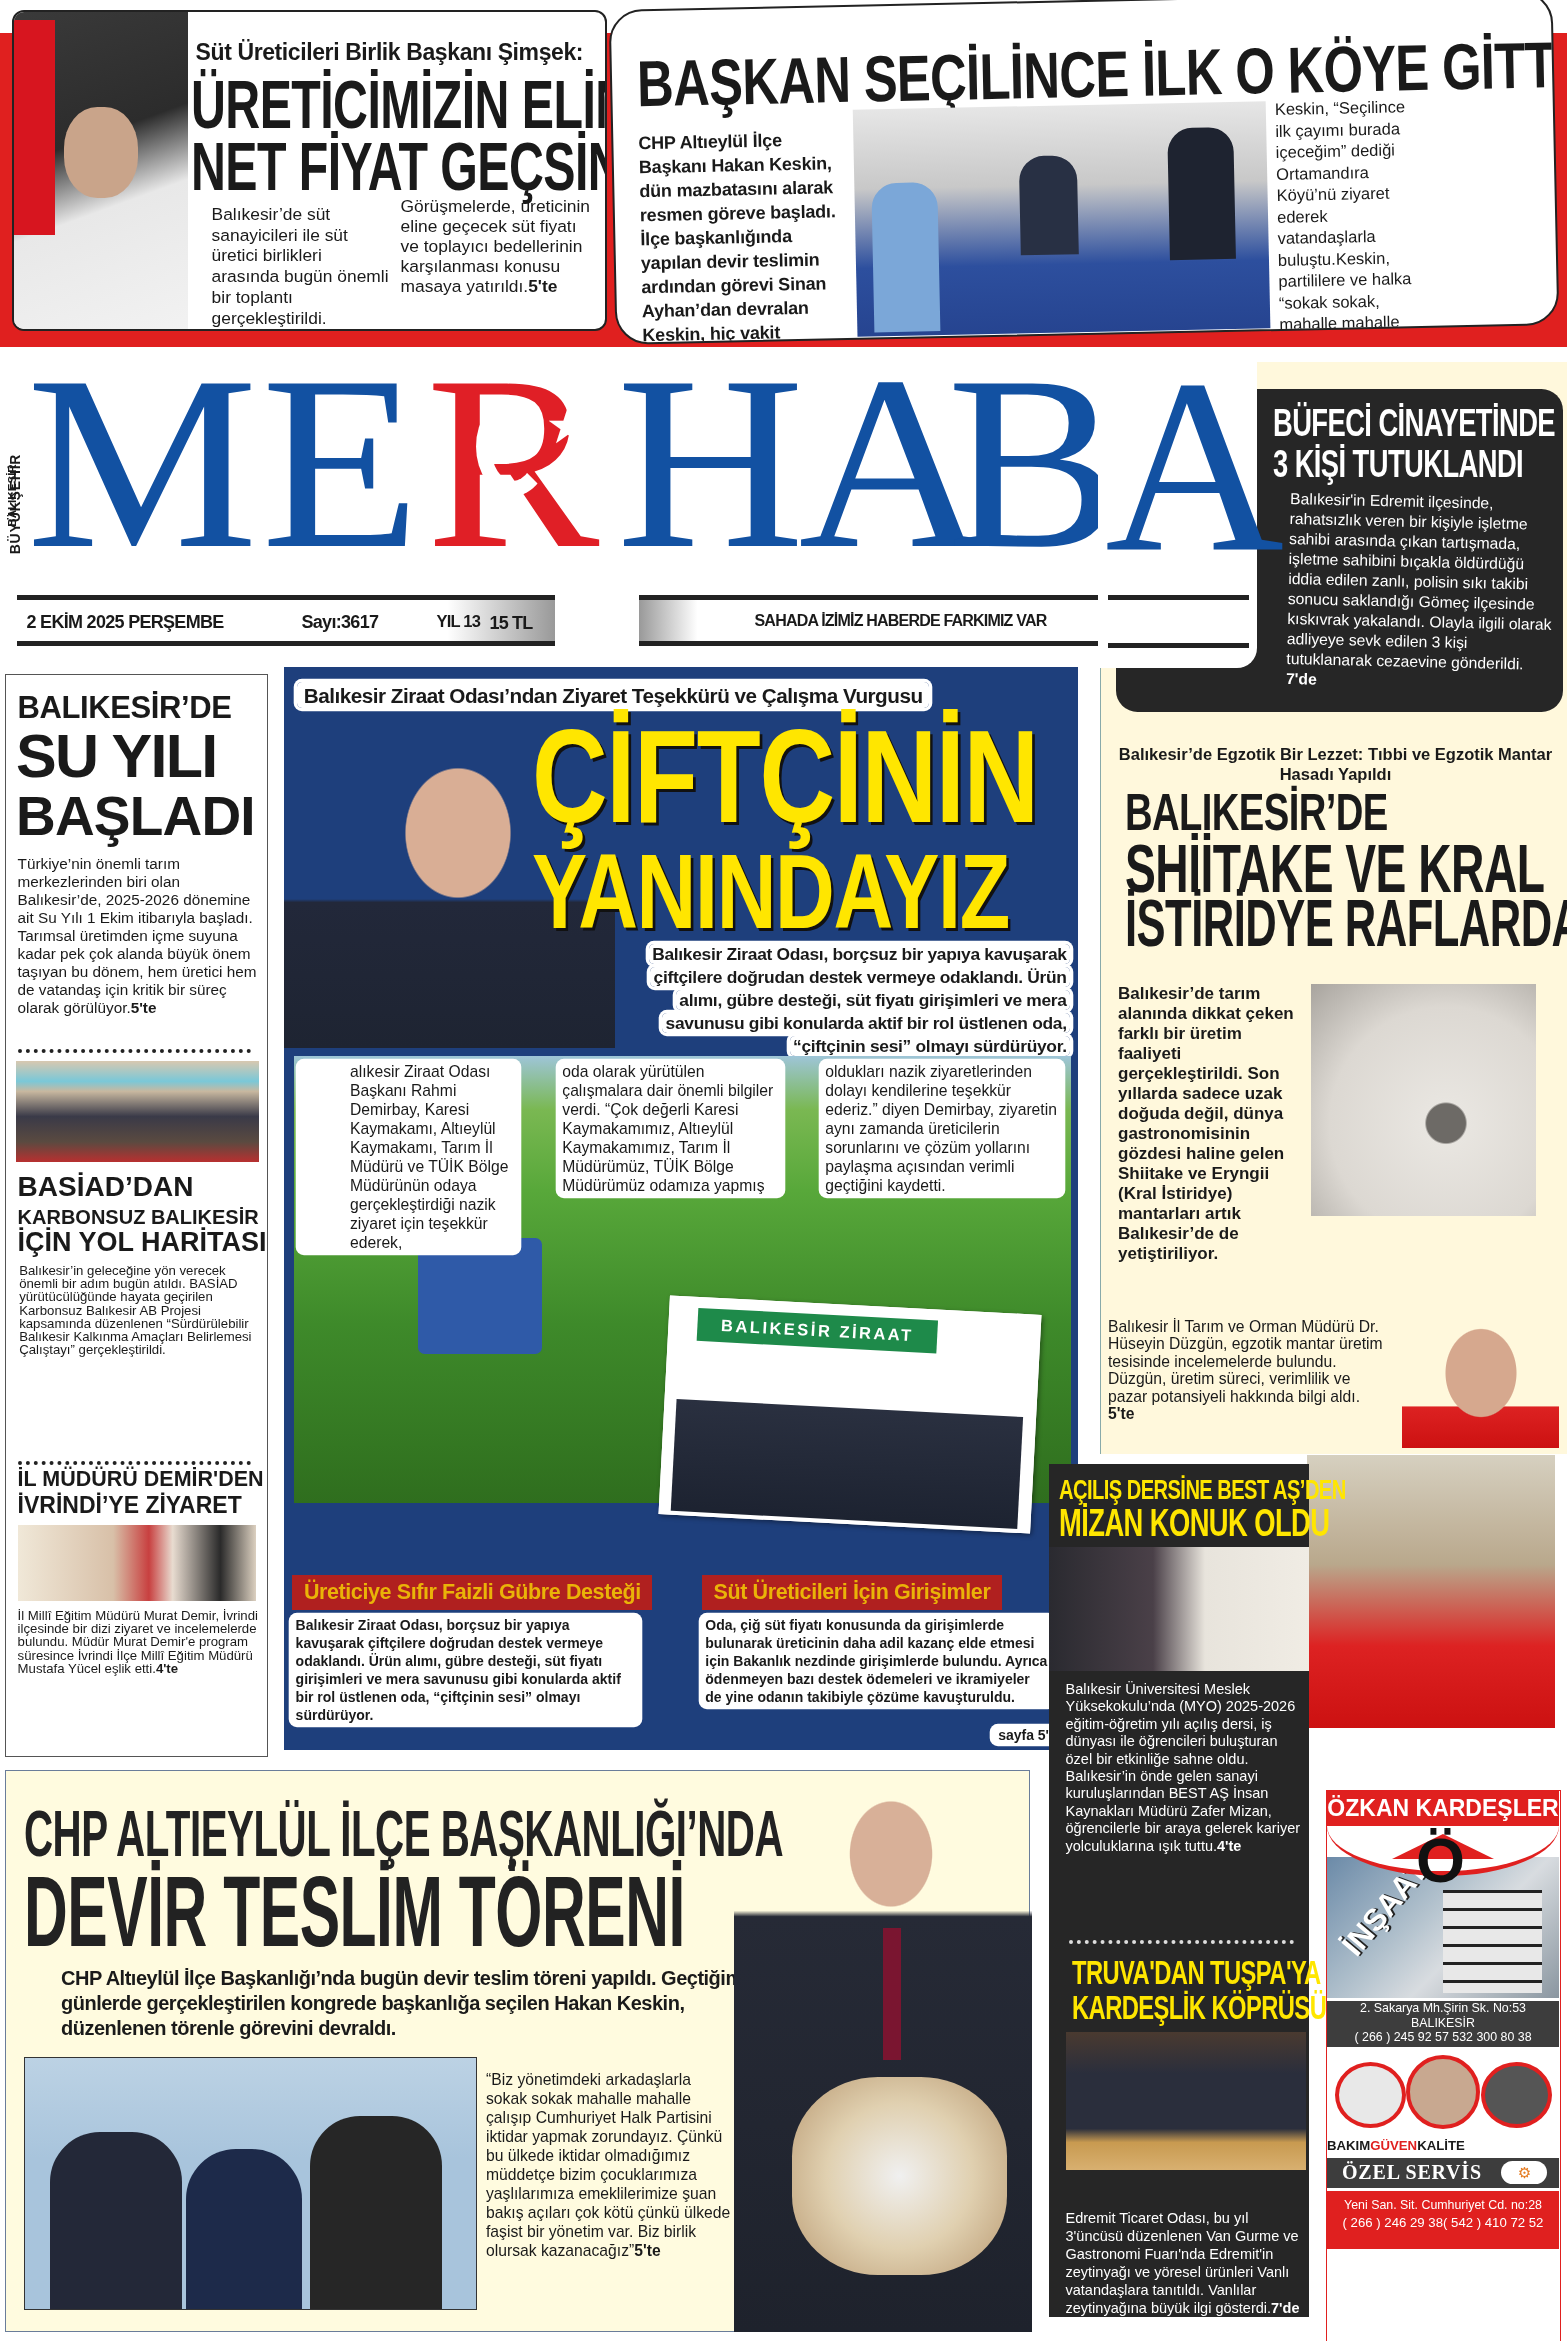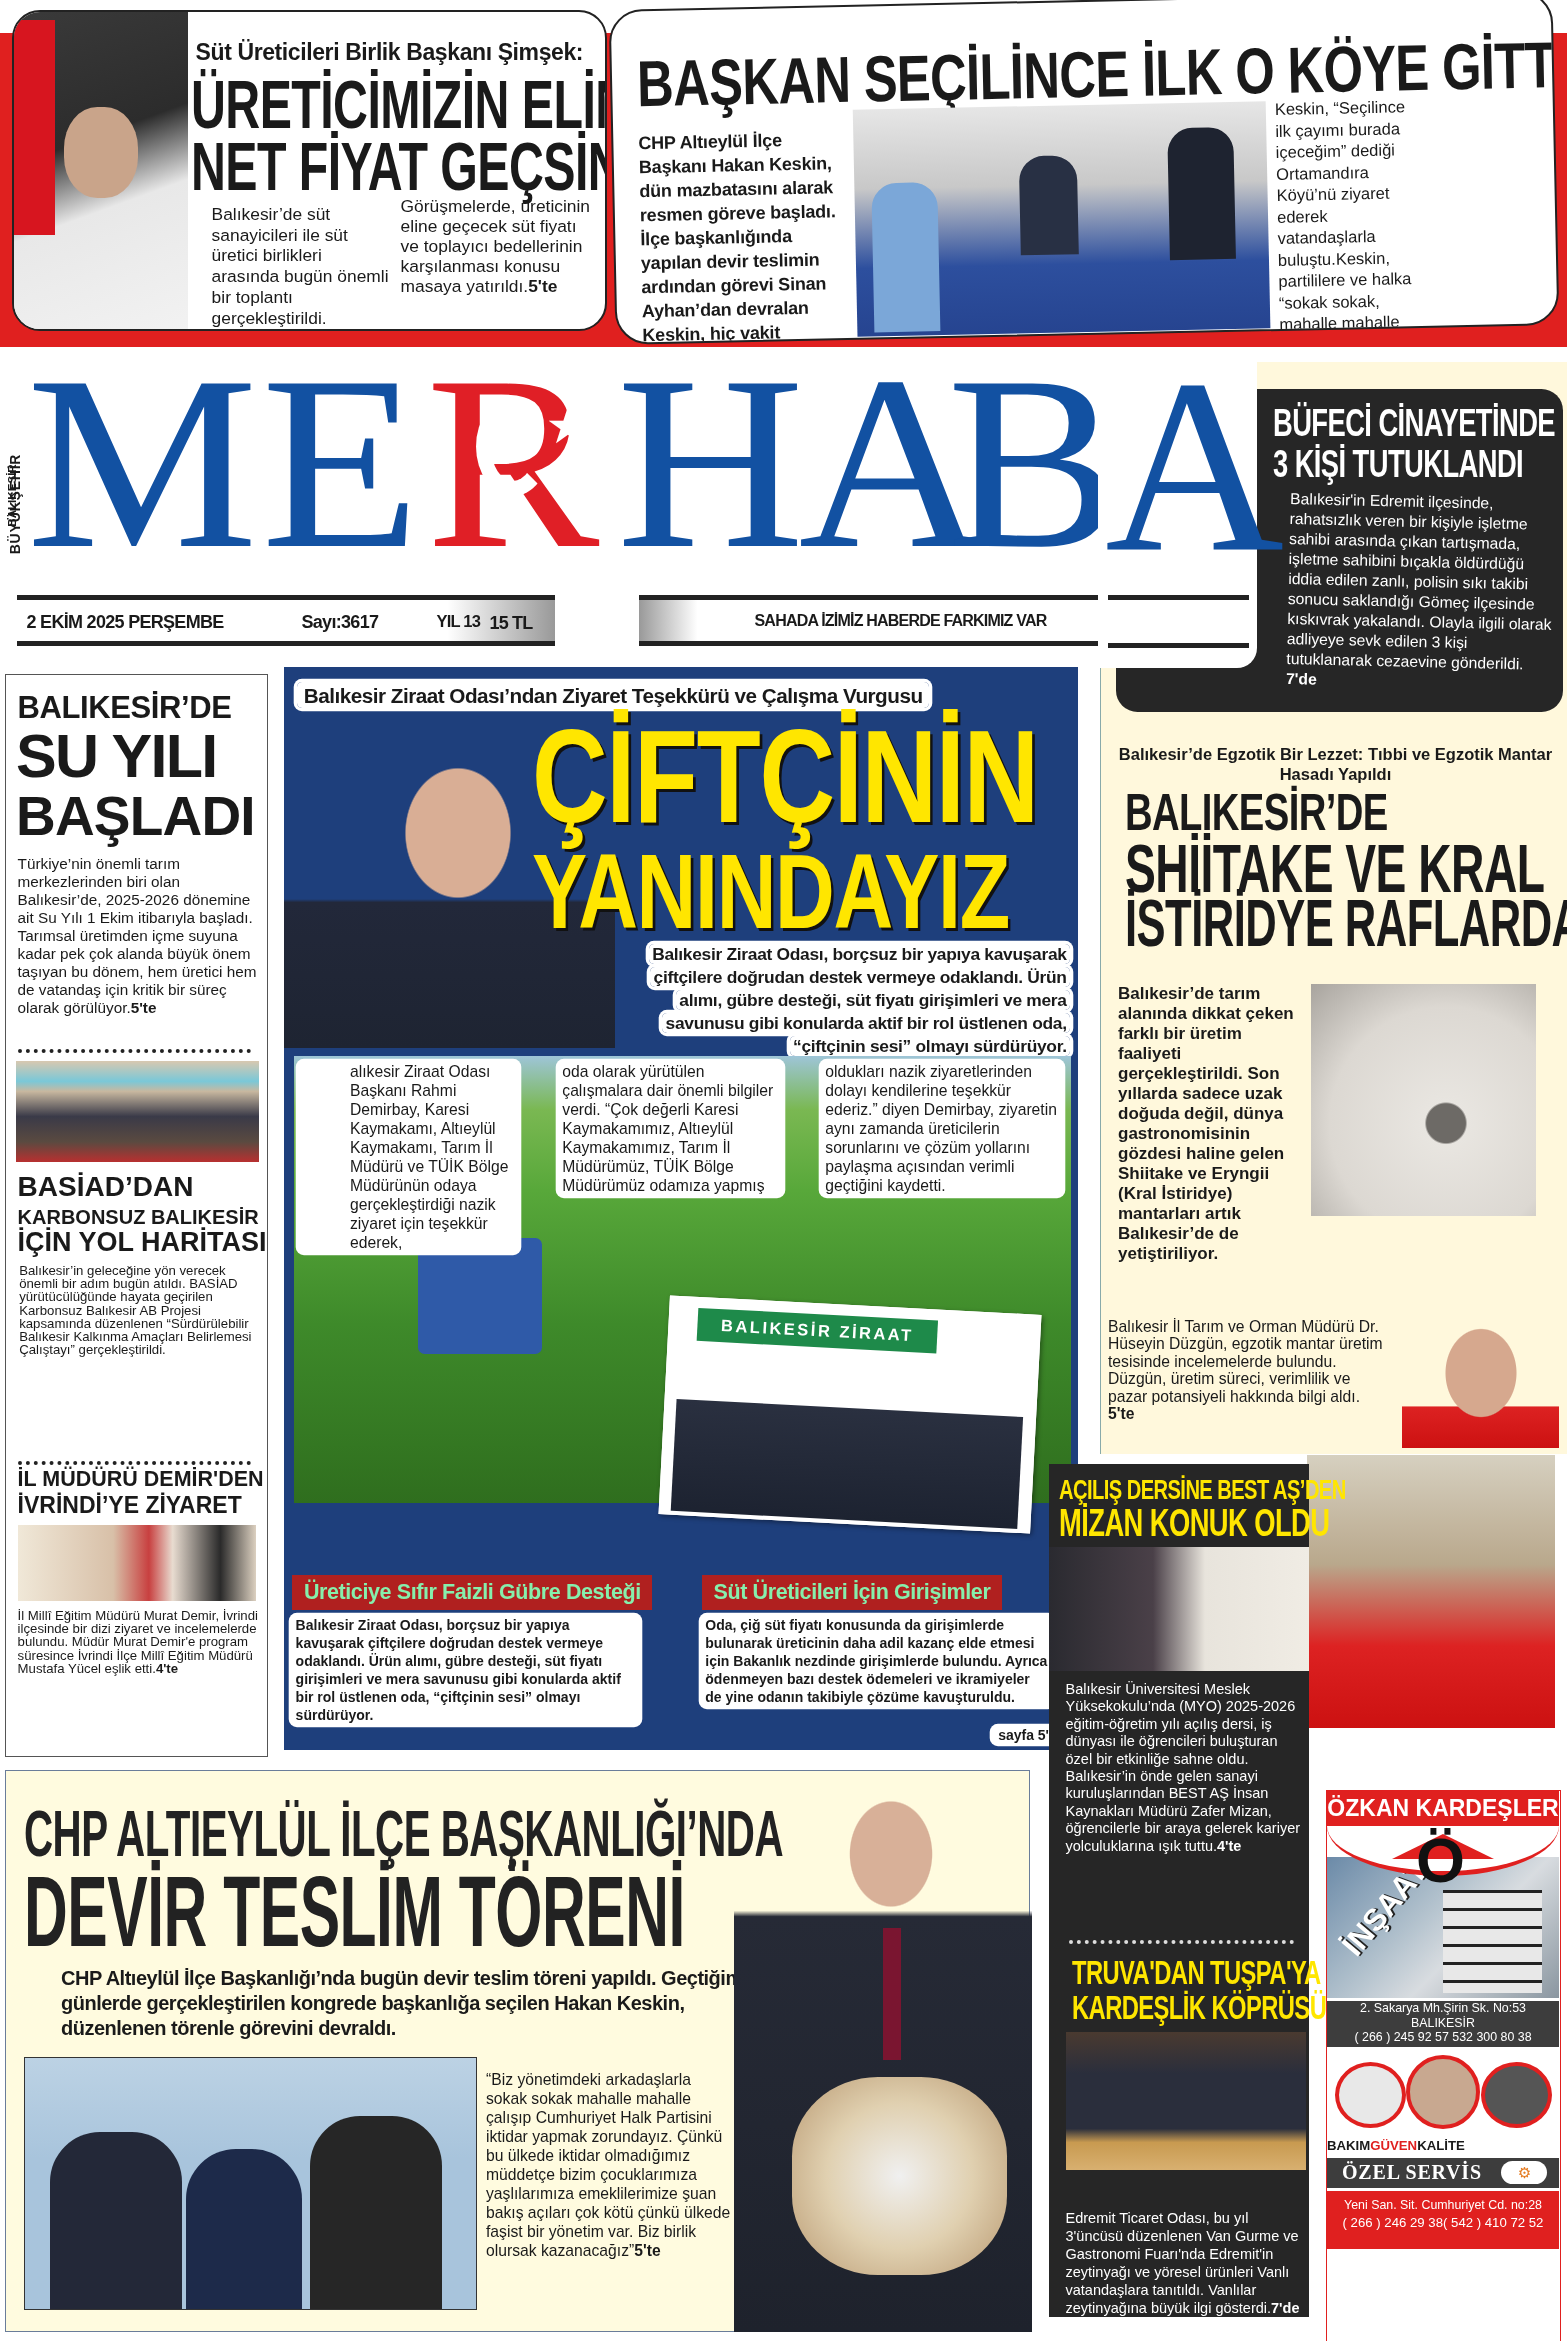--- a/index.html
+++ b/index.html
@@ -4,41 +4,41 @@
 <style>
   * { box-sizing: border-box; margin: 0; padding: 0; }
   html, body { width: 1568px; height: 2342px; background: #ffffff; overflow: hidden; }
   body { position: relative; font-family: "Liberation Sans", sans-serif; color: #1a1a1a; }
   .abs { position: absolute; }
   .cond { font-family: "Liberation Sans", sans-serif; font-weight: 700; transform-origin: left top; letter-spacing: -0.8px; }
   .photo { position: absolute; overflow: hidden; }
 
   
   #top-band { left: 0; top: 33px; width: 1568px; height: 314px; background: #e0201f; }
-  #top-left-card { left: 11.6px; top: 10px; width: 595px; height: 321px; background: #fff; border-radius: 28px; border: 2.5px solid #222; overflow: hidden; }
+  #top-left-card { left: 11.6px; top: 10px; width: 595px; height: 321px; background: #fff; border-radius: 12px; border: 2.5px solid #222; overflow: hidden; }
   #top-right-card { left: 612px; top: 0px; width: 944px; height: 335px; background: #fff; border-radius: 33px; border: 2.5px solid #222; overflow: hidden; transform: rotate(-1.2deg); transform-origin: center; }
 
   
   #masthead { left: 16.5px; top: 347px; width: 1092px; height: 323px; }
   .logo-letter { position: absolute; font-family: "Liberation Serif", "DejaVu Serif", serif; color: #1251a2; font-size: 248px; line-height: 1; transform: scaleX(1.05); }
   #logo-r { color: #e01f26; }
   .mast-bar { position: absolute; height: 51px; border-top: 5px solid #222; border-bottom: 5px solid #222; background: linear-gradient(90deg, #fff 80%, #999 100%); }
 
   
   #cream-right { left: 1100px; top: 362px; width: 468px; height: 1092px; background: #fff8dc; border-left: 1.7px solid #8aa; }
   #dark-news { left: 1116px; top: 389px; width: 447px; height: 323px; background: #262626; border-radius: 21.5px; }
 
   
   #left-col { left: 5px; top: 674px; width: 263px; height: 1083px; border: 1.7px solid #555; background: #fff; }
 
   
   #center-blue { left: 284px; top: 667px; width: 794px; height: 1083px; background: #1e3f7c; }
 
   .white-hl { background: #fff; box-shadow: 0 0 0 3.3px #fff; border-radius: 5px; }
-  .red-tag { background: #b0201f; color: #86efac; font-weight: 700; font-size: 21.5px; padding: 5px 11.6px; letter-spacing: -0.4px; }
+  .red-tag { background: #b0201f; color: #eab308; font-weight: 700; font-size: 21.5px; padding: 5px 11.6px; letter-spacing: -0.4px; }
 
   
   #bottom-cream { left: 5px; top: 1770px; width: 1025px; height: 562px; background: #fffbdf; border: 1.7px solid #6a7d9a; }
   #dark-right-col { left: 1049px; top: 1464px; width: 260px; height: 853px; background: #262626; }
   #ad { left: 1326px; top: 1790px; width: 235px; height: 725px; background: #fff; border: 1.7px solid #e0201f; }
 
   .dots { border-top: 4.1px dotted #222; }
   .dots-w { border-top: 4.1px dotted #ddd; }
 </style>
 </head>

